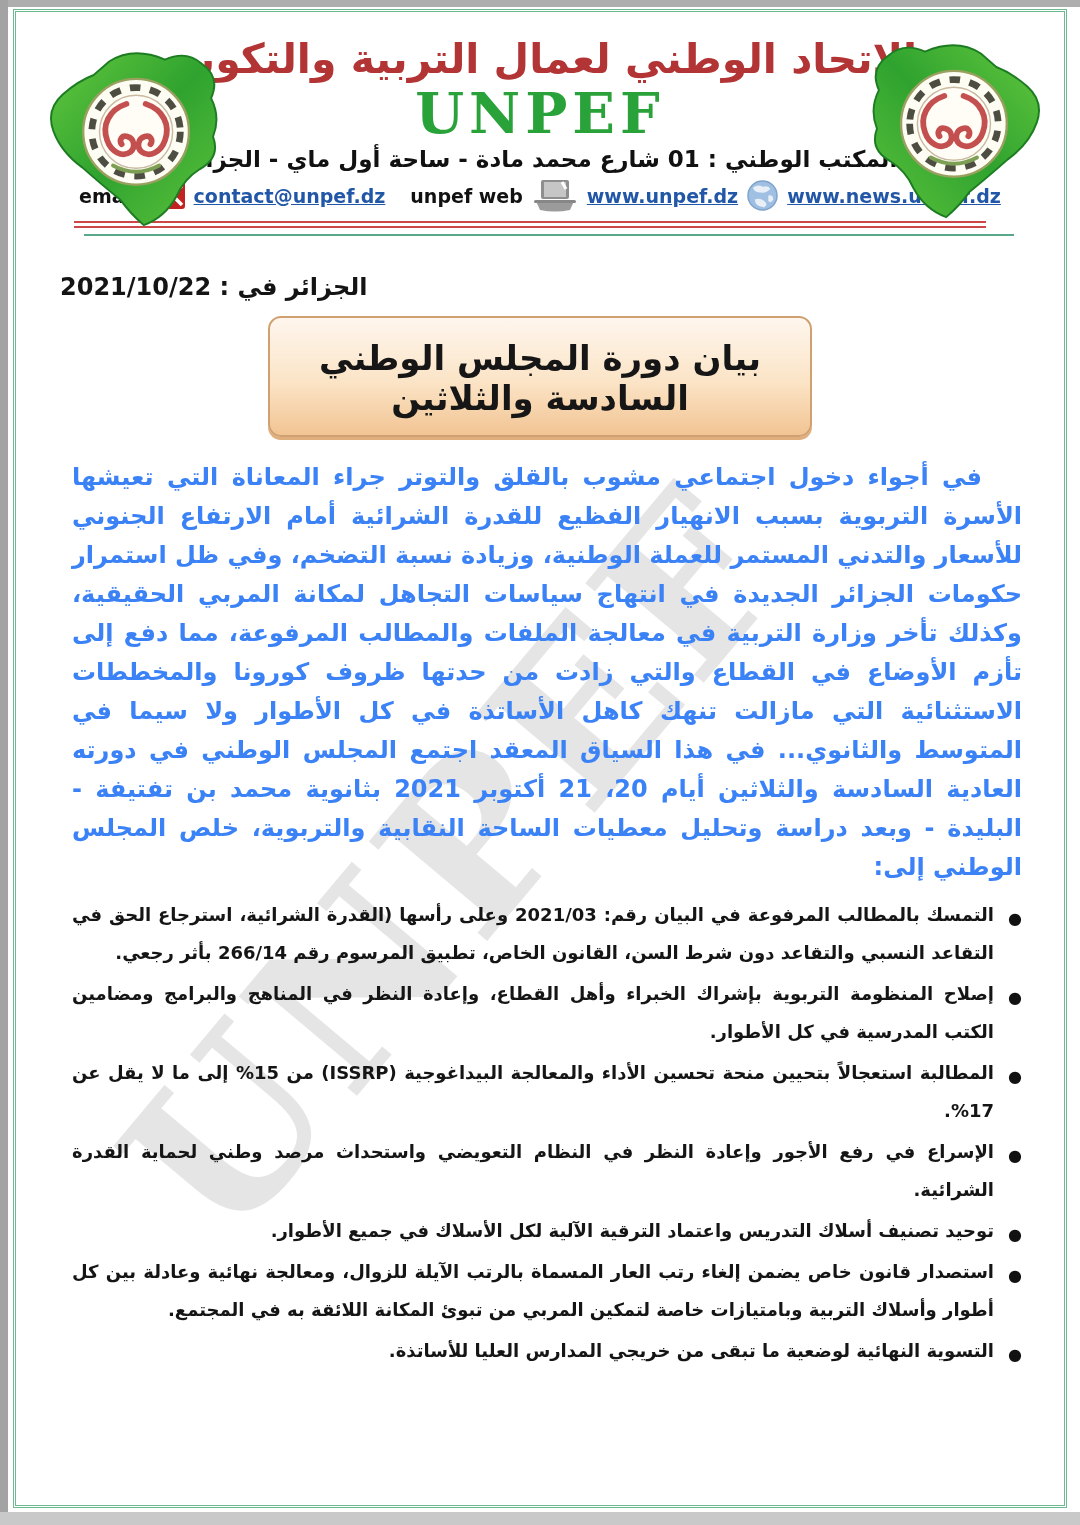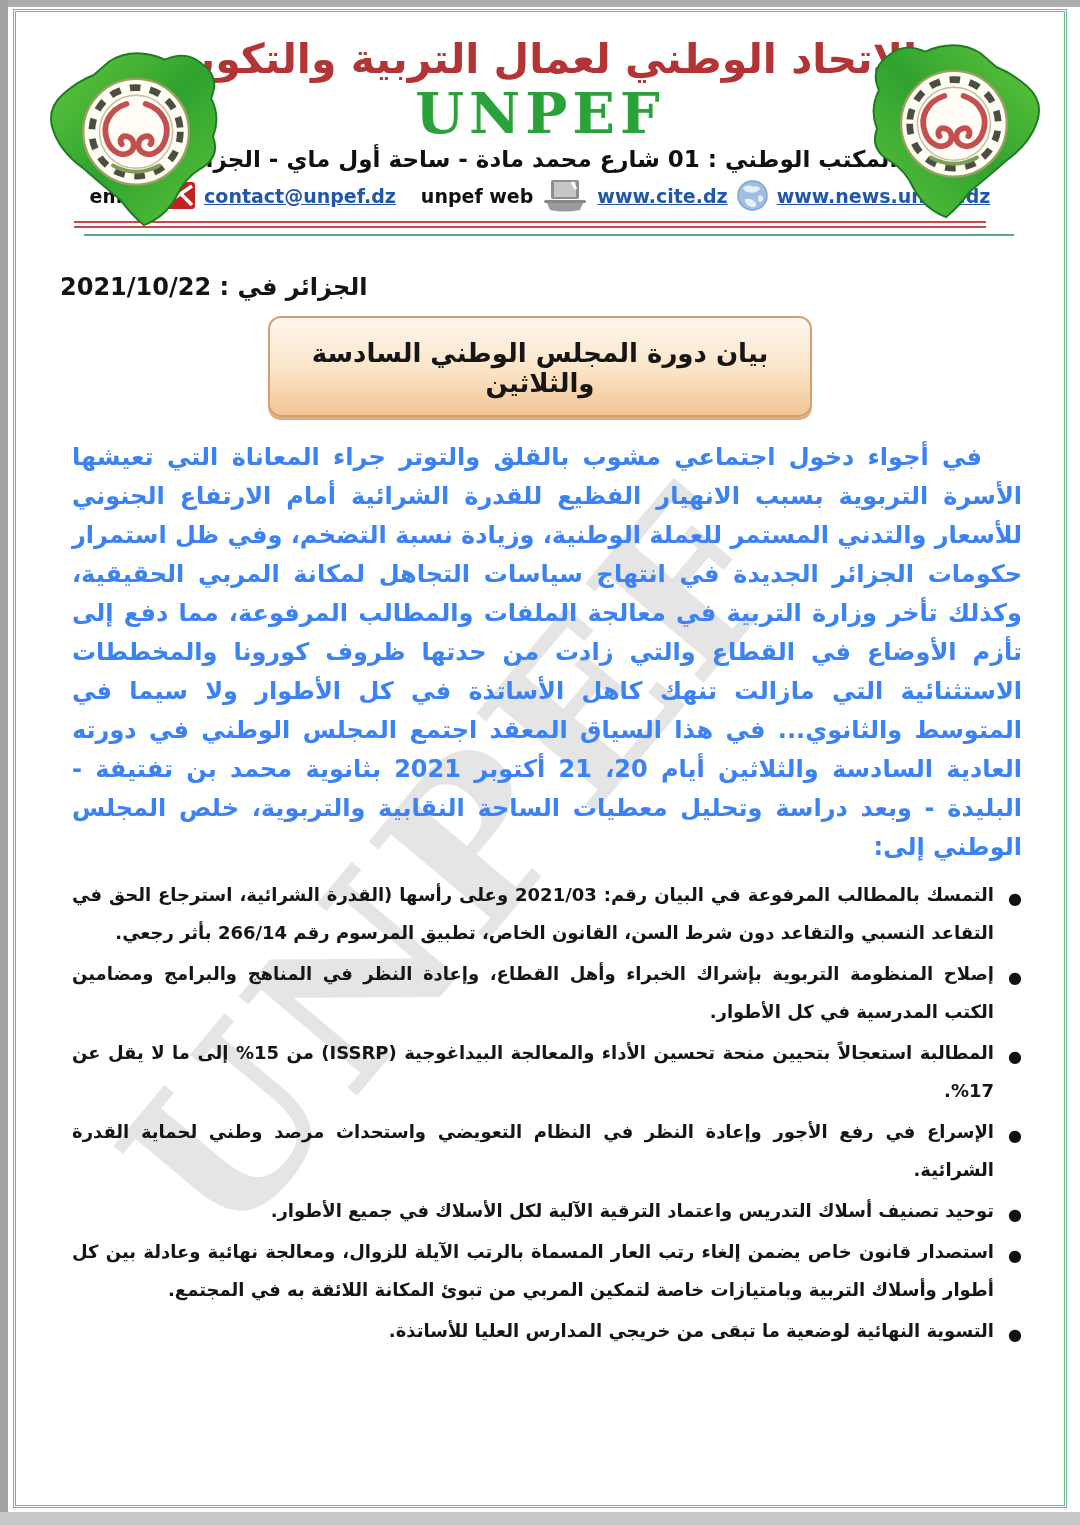--- a/index.html
+++ b/index.html
@@ -48,21 +48,21 @@
   .icon{display:inline-flex;align-items:center;}
   .rule-red{height:3px;border-top:2px solid #cc4848;border-bottom:2px solid #cc4848;margin:9px 78px 0 58px;}
   .rule-green{height:2px;background:#58a98a;margin:6px 50px 0 68px;}
 
   .date-line{margin-top:37px;text-align:left;padding-left:44px;font-size:24px;font-weight:bold;color:#141414;}
 
   .title-box{
     width:520px;margin:15px auto 0;border:2px solid #cfa071;border-radius:13px;
     background:linear-gradient(180deg,#fef6ee 0%,#fbe4c6 55%,#f2c493 100%);
     box-shadow:0 3px 0 #e0ae7d;
-    text-align:center;font-size:26px;font-weight:bold;color:#161616;
+    text-align:center;font-size:34px;font-weight:bold;color:#161616;
     padding:20px 10px 17px;
   }
 
   .intro{
     margin:21px 42px 0 56px;font-size:24px;font-weight:bold;color:#3b82f6;
     line-height:39px;text-align:justify;text-indent:40px;
   }
   .demands{list-style:none;margin:9px 40px 0 56px;padding:0;}
   .demands li{
     position:relative;padding-right:30px;margin-bottom:3px;color:#151515;
@@ -138,21 +138,21 @@
         <span class="c-label web">unpef web</span>
         <span class="icon">
           <svg width="46" height="33" viewBox="0 0 46 33">
             <rect x="9" y="1" width="28" height="19" rx="2" fill="#8e8e8e"></rect>
             <rect x="12" y="3" width="22" height="15" fill="#c6c6c6"></rect>
             <path d="M30,3 L34,10" stroke="#ffffff" stroke-width="3"></path>
             <path d="M4,22 H42 L38,31 Q23,34 8,31 Z" fill="#9b9b9b"></path>
             <rect x="2" y="21" width="42" height="3" rx="1.5" fill="#878787"></rect>
           </svg>
         </span>
-        <a class="link">www.cite.dz</a>
+        <a class="link">www.unpef.dz</a>
         <span class="icon">
           <svg width="31" height="31" viewBox="0 0 32 32">
             <circle cx="16" cy="16" r="15" fill="#9fc0e2" stroke="#7fa3cc" stroke-width="1.5"></circle>
             <path d="M6,8 Q12,4 16,7 Q22,5 24,9 Q20,14 14,13 Q8,13 6,8" fill="#e9eff7"></path>
             <path d="M8,20 Q14,18 18,22 Q22,25 18,28 Q12,28 9,24 Z" fill="#e9eff7"></path>
             <path d="M22,16 Q27,15 27,20 Q25,24 22,22 Z" fill="#e9eff7"></path>
           </svg>
         </span>
         <a class="link">www.news.unpef.dz</a>
       </div>

